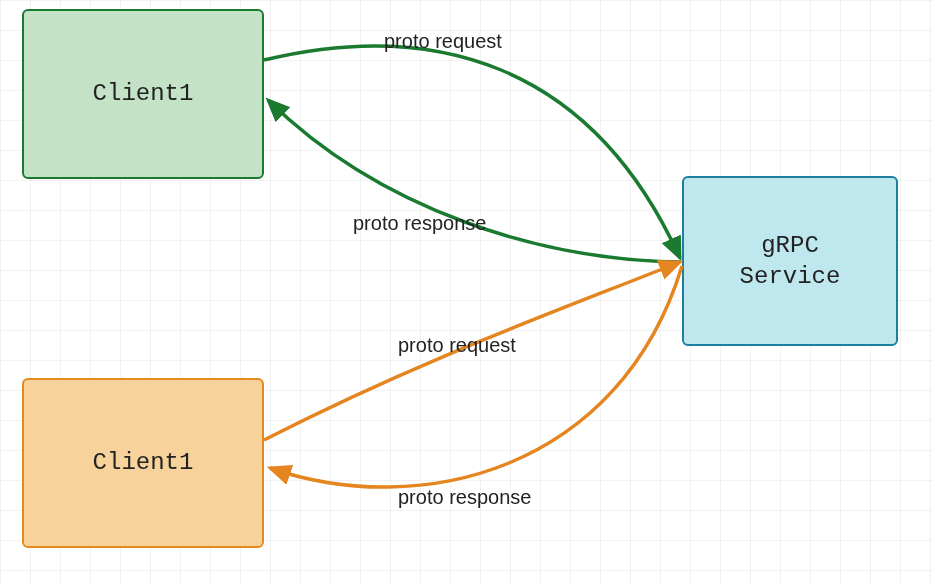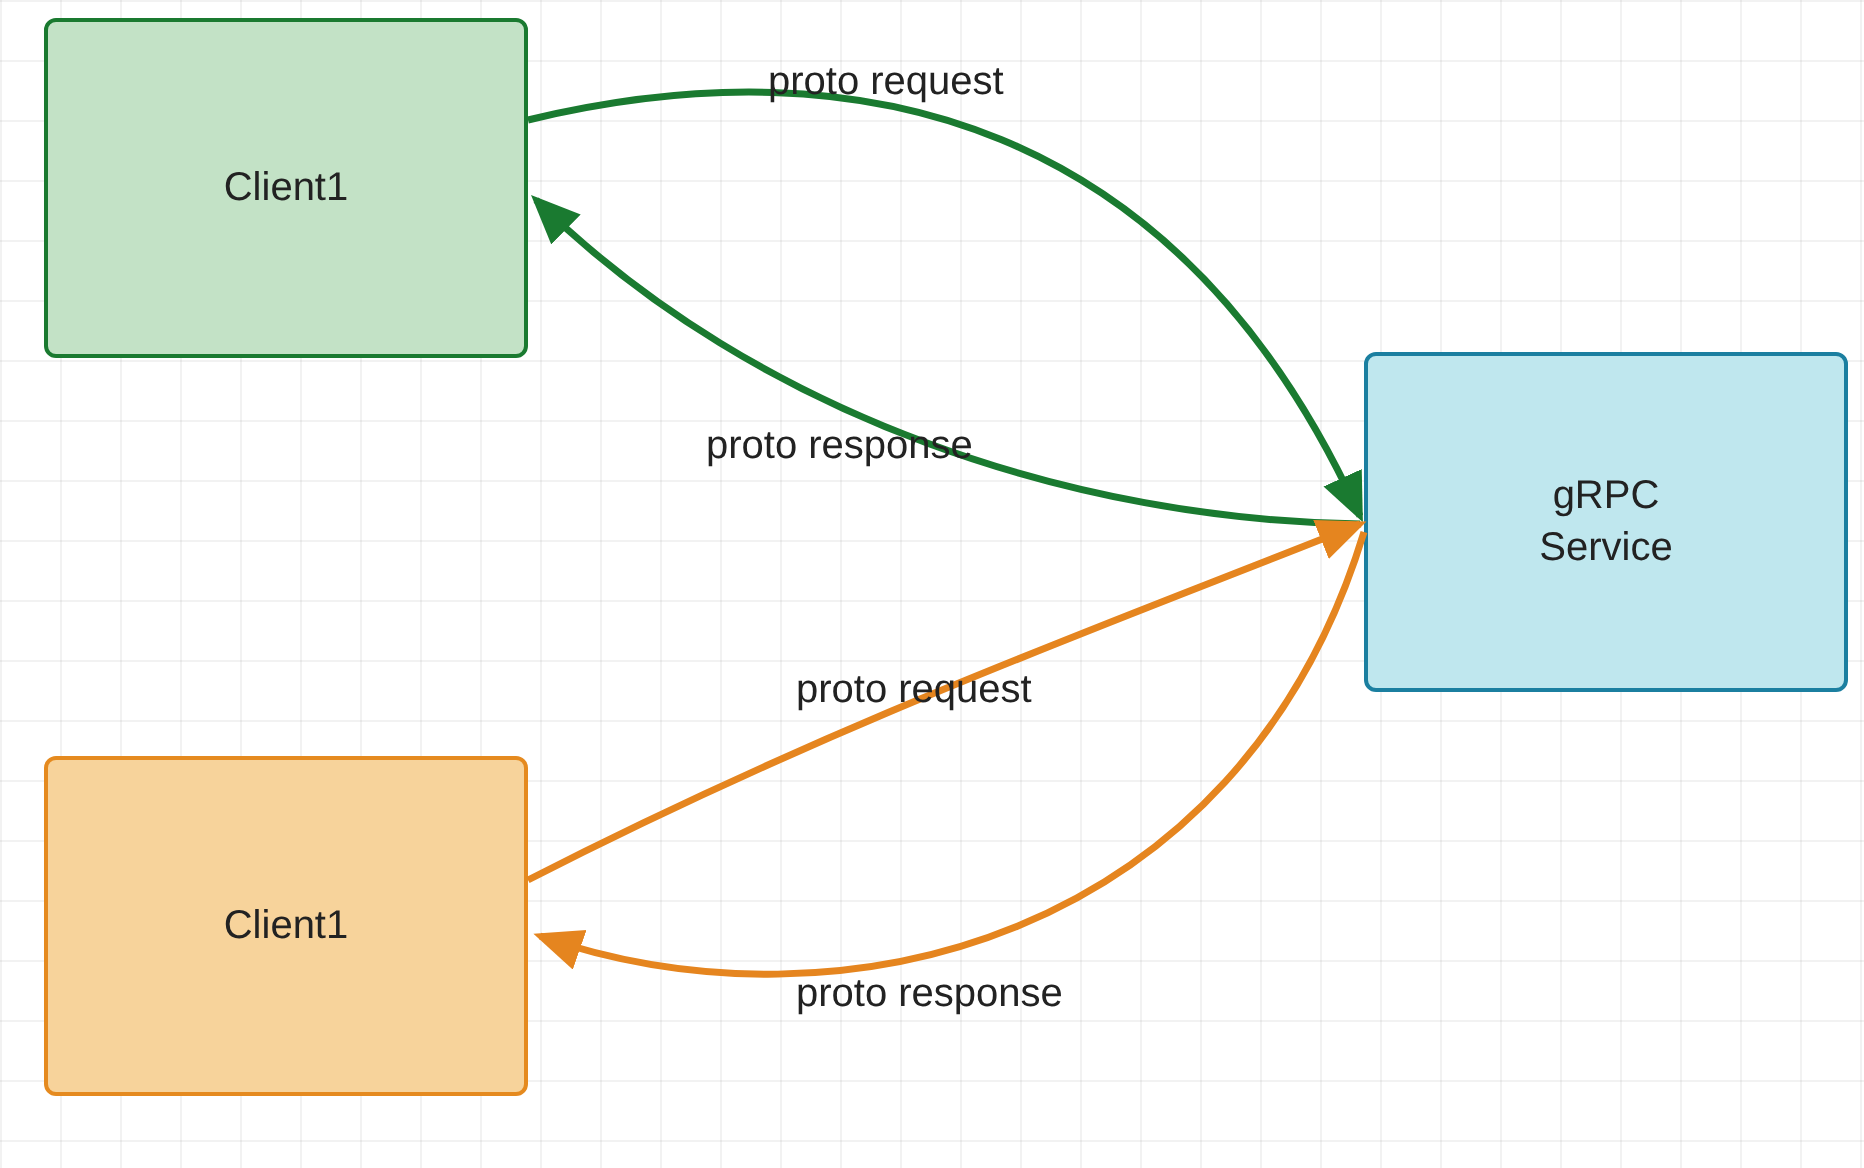--- a/index.html
+++ b/index.html
@@ -25,25 +25,26 @@
       linear-gradient(to bottom, rgba(0,0,0,0.05) 1px, transparent 1px);
     background-size: 30px 30px;
   }
   .box {
     position: absolute;
     border: 2px solid;
     border-radius: 6px;
     display: flex;
     align-items: center;
     justify-content: center;
-    font-size: 20px;
+    font-size: 24px;
     color: #222;
     text-align: center;
     line-height: 1.3;
     box-sizing: border-box;
+    font-family: Liberation Mono, monospace;
   }
   .label {
     position: absolute;
     font-size: 20px;
     color: #222;
     white-space: nowrap;
     text-align: right;
   }
   .watermark {
     position: absolute;
@@ -76,21 +77,21 @@
 
 <div class="canvas">
   <div class="grid"></div>
 
   <div class="box" id="box-client1-top" style="left: 22px; top: 9px; width: 242px; height: 170px; background: rgb(195, 226, 198); border-color: rgb(26, 122, 48);">
     <span>Client1</span>
   </div>
   <div class="box" id="box-client1-bot" style="left: 22px; top: 378px; width: 242px; height: 170px; background: rgb(247, 211, 155); border-color: rgb(229, 138, 31);">
     <span>Client1</span>
   </div>
-  <div class="box" id="box-grpc" style="left: 682px; top: 176px; width: 242px; height: 170px; background: rgb(191, 231, 238); border-color: rgb(27, 127, 160);">
+  <div class="box" id="box-grpc" style="left: 682px; top: 176px; width: 216px; height: 170px; background: rgb(191, 231, 238); border-color: rgb(27, 127, 160);">
     <span>gRPC<br>Service</span>
   </div>
 
   <svg class="arrows">
     <defs>
       <marker id="arrow-green" markerWidth="8" markerHeight="8" refX="6" refY="3" orient="auto">
         <path d="M0,0 L7,3 L0,6 Z" fill="#1a7a30"></path>
       </marker>
       <marker id="arrow-orange" markerWidth="8" markerHeight="8" refX="6" refY="3" orient="auto">
         <path d="M0,0 L7,3 L0,6 Z" fill="#e5851f"></path>

